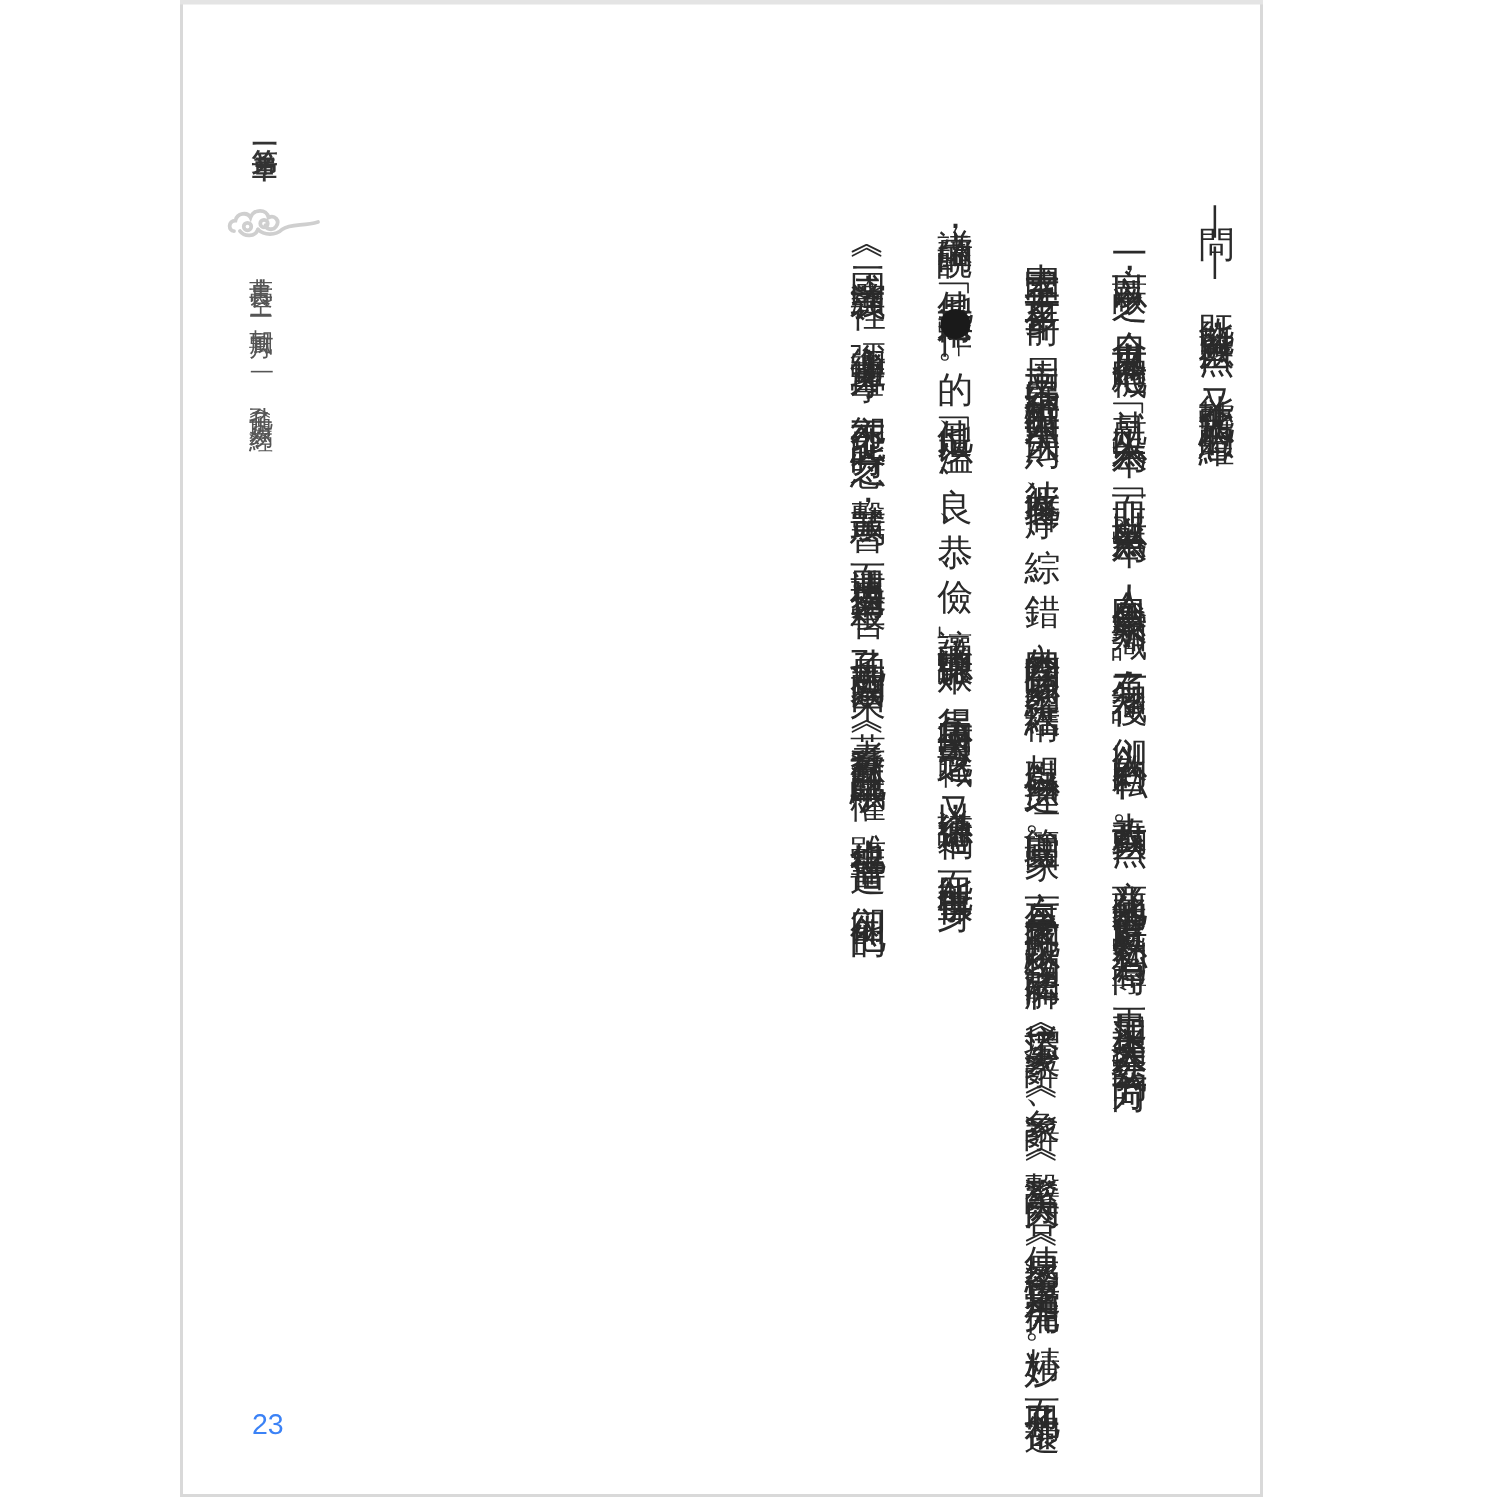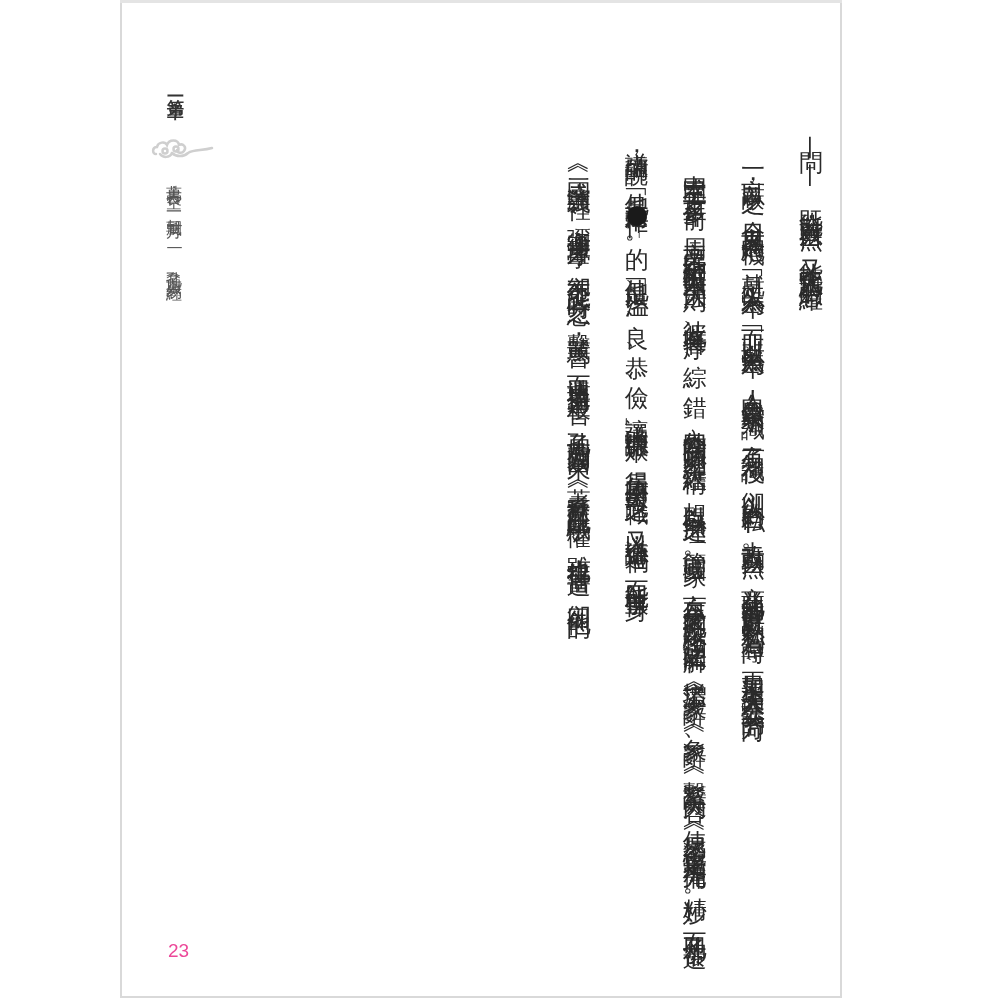--- a/index.html
+++ b/index.html
@@ -37,21 +37,21 @@
   .body-text p { margin: 0; }
   .para-indent { text-indent: 1em; }
   .note-marker {
     display: inline-block; width: 20px; height: 20px; border-radius: 50%;
     background: #1a1a1a; color: #fff; font-size: 13px; line-height: 20px;
     text-align: center; text-orientation: upright; font-weight: bold;
     margin: 3px 0;
   }
   .page-number {
     position: absolute; left: 168px; top: 940px;
-    font-family: "Liberation Sans", sans-serif; font-size: 19px; color: #ec4899;
+    font-family: "Liberation Sans", sans-serif; font-size: 19px; color: #3b82f6;
   }
 </style>
 </head>
 <body>
 
 <div class="page"></div>
 <div class="page-top-shadow"></div>
 
 <div class="chapter-label">第一章</div>
 

